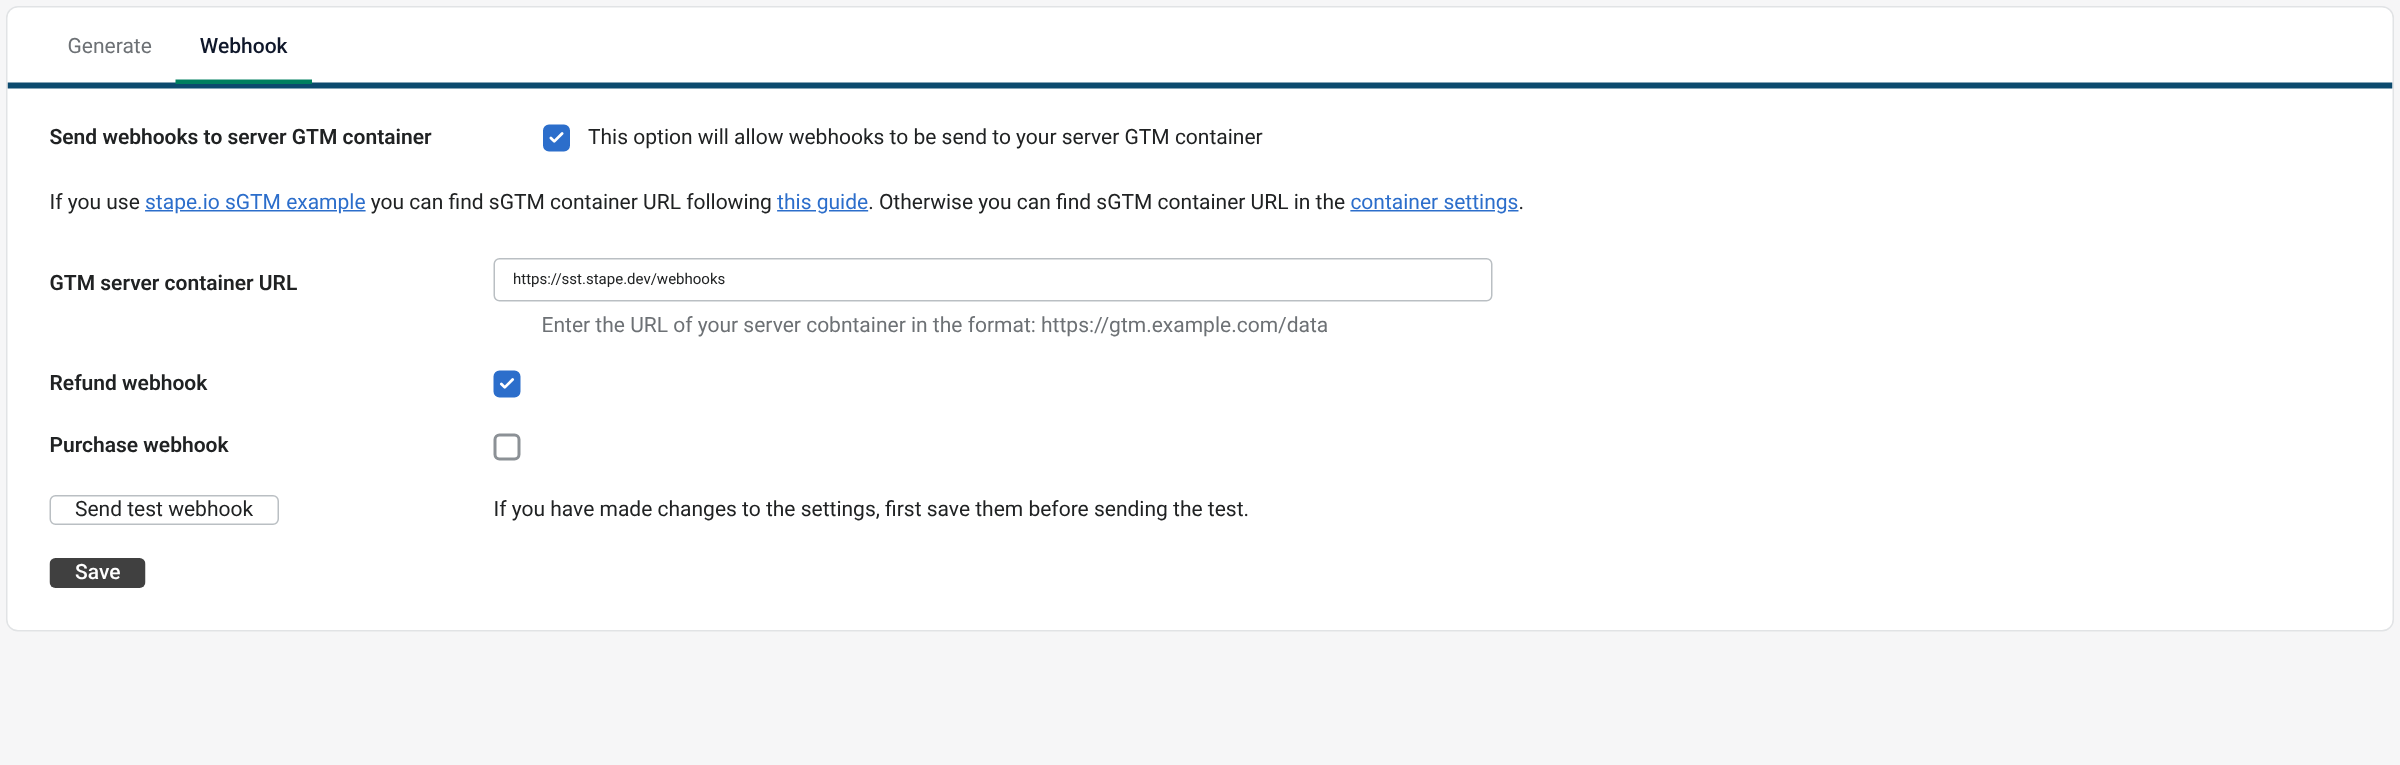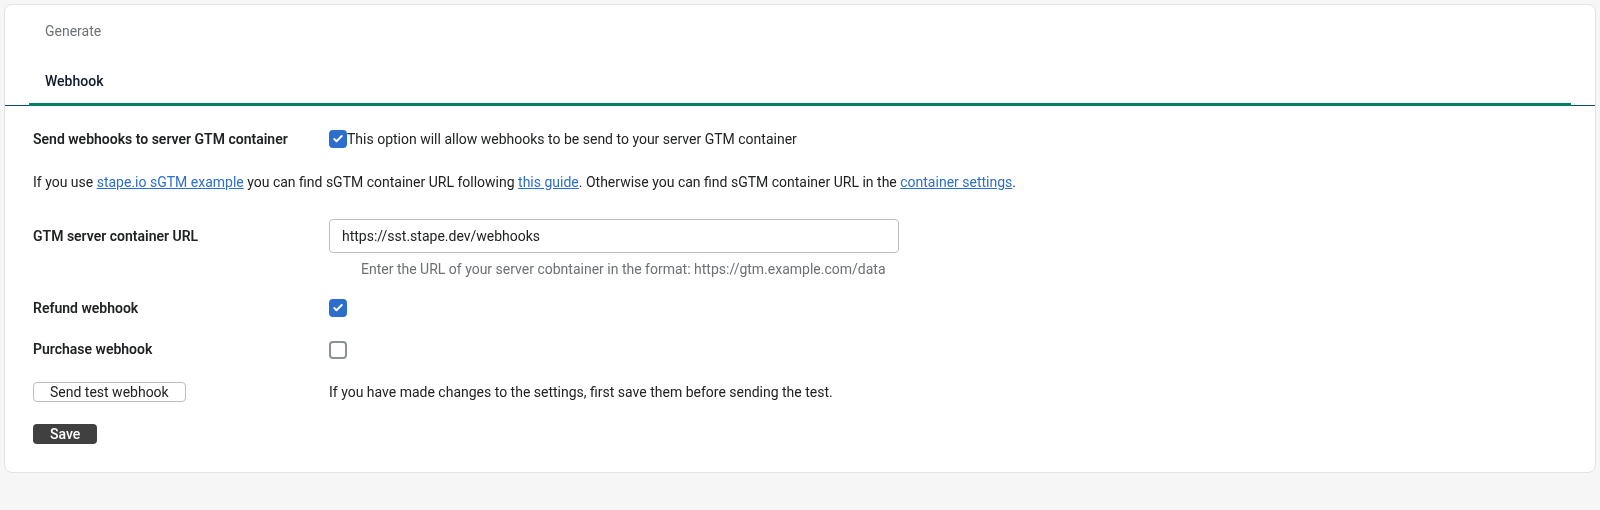--- a/index.html
+++ b/index.html
@@ -15,23 +15,22 @@
       padding: 4px;
     }
     .card {
       background: #fff;
       border: 1px solid #e1e3e5;
       border-radius: 8px;
       overflow: hidden;
     }
     .tabs {
       display: flex;
-      border-bottom: 1px solid #0c4a6e;
+      border-bottom: 4px solid #0c4a6e;
       padding: 0 24px;
-      flex-direction: column;
     }
     .tab {
       padding: 18px 16px 16px;
       color: #6d7175;
       cursor: pointer;
       font-size: 14px;
       position: relative;
     }
     .tab.active {
       color: #0f172a;
@@ -62,20 +61,22 @@
       color: #202223;
       line-height: 1.4;
       padding-right: 20px;
     }
     .value-col {
       flex: 1;
     }
     .checkbox-wrap {
       display: flex;
       align-items: center;
+      gap: 12px;
+      margin-left: 33px;
     }
     .checkbox {
       width: 18px;
       height: 18px;
       border: 2px solid #8c9196;
       border-radius: 4px;
       display: flex;
       align-items: center;
       justify-content: center;
       cursor: pointer;
@@ -93,26 +94,26 @@
       color: #202223;
       line-height: 1.5;
       margin-bottom: 26px;
     }
     .link {
       color: #2c6ecb;
       text-decoration: underline;
       cursor: pointer;
     }
     .input {
-      width: 570px;
+      width: 666px;
       max-width: 100%;
       padding: 8px 12px;
       border: 1px solid #babfc3;
       border-radius: 4px;
-      font-size: 14px;
+      font-size: 10px;
       color: #202223;
       font-family: inherit;
     }
     .hint {
       color: #6d7175;
       font-size: 14px;
       margin-top: 8px;
       margin-left: 32px;
     }
     .btn {

